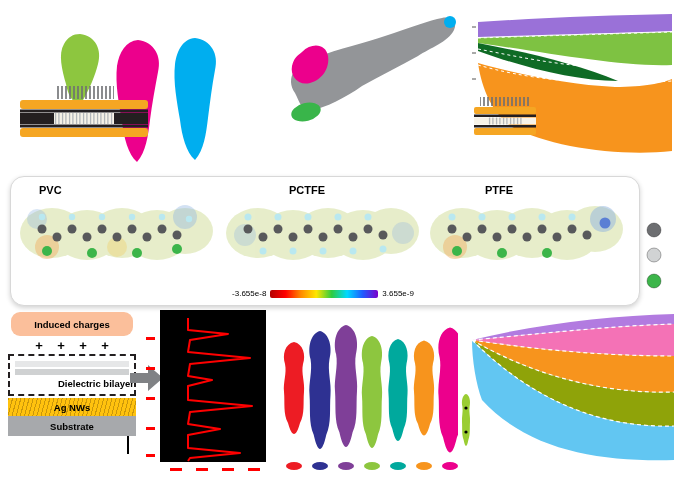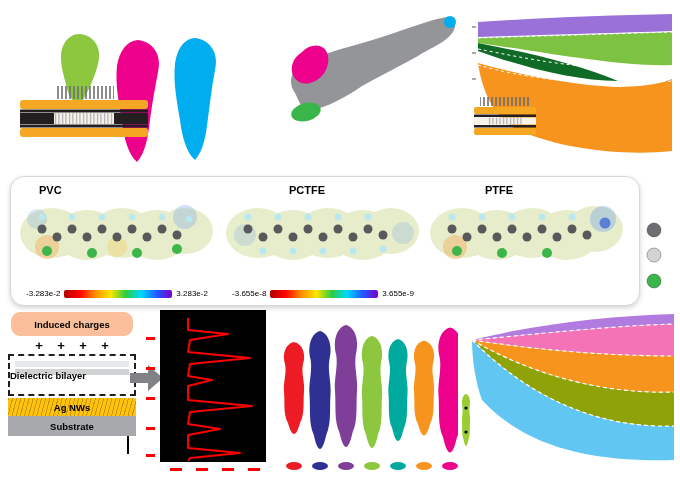--- a/index.html
+++ b/index.html
@@ -21,21 +21,21 @@
             background:linear-gradient(90deg,#b30000,#ff0000,#ff8a00,#ffe600,#2ecc40,#00d9ff,#1f5bff,#7a00cc);}
 
   
   .pe{position:absolute;left:8px;top:312px;width:132px;height:166px;font-size:9.5px;font-weight:bold;padding-left:36px;}
   .pe .box{position:absolute;display:flex;align-items:center;justify-content:center;box-sizing:border-box;}
   .induced{left:3px;top:0;width:122px;height:24px;background:#fbbf9b;border-radius:9px;}
   .plusrow{left:6px;top:25px;width:116px;height:16px;font-size:13px;white-space:pre;}
   .dashedbox{left:0;top:42px;width:128px;height:42px;border:2px dashed #231f20;}
   .die1{left:5px;top:5px;width:114px;height:6px;background:#e6e7e8;position:absolute;}
   .die2{left:5px;top:13px;width:114px;height:6px;background:#cfd1d2;position:absolute;}
-  .dielabel{position:absolute;left:0;bottom:13px;width:100%;text-align:left;}
+  .dielabel{position:absolute;left:0;bottom:5px;width:100%;text-align:right;}
   .agnws{left:0;top:86px;width:128px;height:18px;background:#ffc20e;
          background-image:repeating-linear-gradient(105deg,rgba(80,50,0,.30) 0 1px,transparent 1px 4px);}
   .substrate{left:0;top:104px;width:128px;height:20px;background:#a7a9ac;}
   .wire{left:119px;top:124px;width:2px;height:18px;background:#000;position:absolute;}
   .ground{left:0;top:142px;width:128px;height:22px;border:1.5px solid #000;background:#fff;
           background-image:repeating-linear-gradient(45deg,#444 0 1.5px,transparent 1.5px 5px);}
   .ground span{background:rgba(255,255,255,.85);padding:0 3px;border-radius:2px;}
 
   .legendsvg{position:absolute;left:642px;top:220px;}
   svg{display:block;}
@@ -153,25 +153,20 @@
             <circle cx="145" cy="34" r="4.5"></circle>
           <circle cx="160" cy="40" r="4.5"></circle>
         </g>
         <g fill="#3cb54a">
           <circle cx="30" cy="56" r="5"></circle>
             <circle cx="75" cy="58" r="5"></circle>
             <circle cx="120" cy="58" r="5"></circle>
             <circle cx="160" cy="54" r="5"></circle>
         </g>
       </svg>
-      <div class="scalerow">
-        <span>-3.283e-2</span>
-        <div class="scalebar"></div>
-        <span>3.283e-2</span>
-      </div>
     </div>
 
     <div class="molwrap m2">
       <div class="mname">PCTFE</div>
       <svg class="molsvg" width="200" height="72">
         <g opacity="0.95" fill="#e6edc8">
           <ellipse cx="35" cy="38" rx="32" ry="25"></ellipse>
             <ellipse cx="70" cy="40" rx="32" ry="25"></ellipse>
           <ellipse cx="105" cy="38" rx="32" ry="25"></ellipse>
             <ellipse cx="140" cy="40" rx="32" ry="25"></ellipse>

